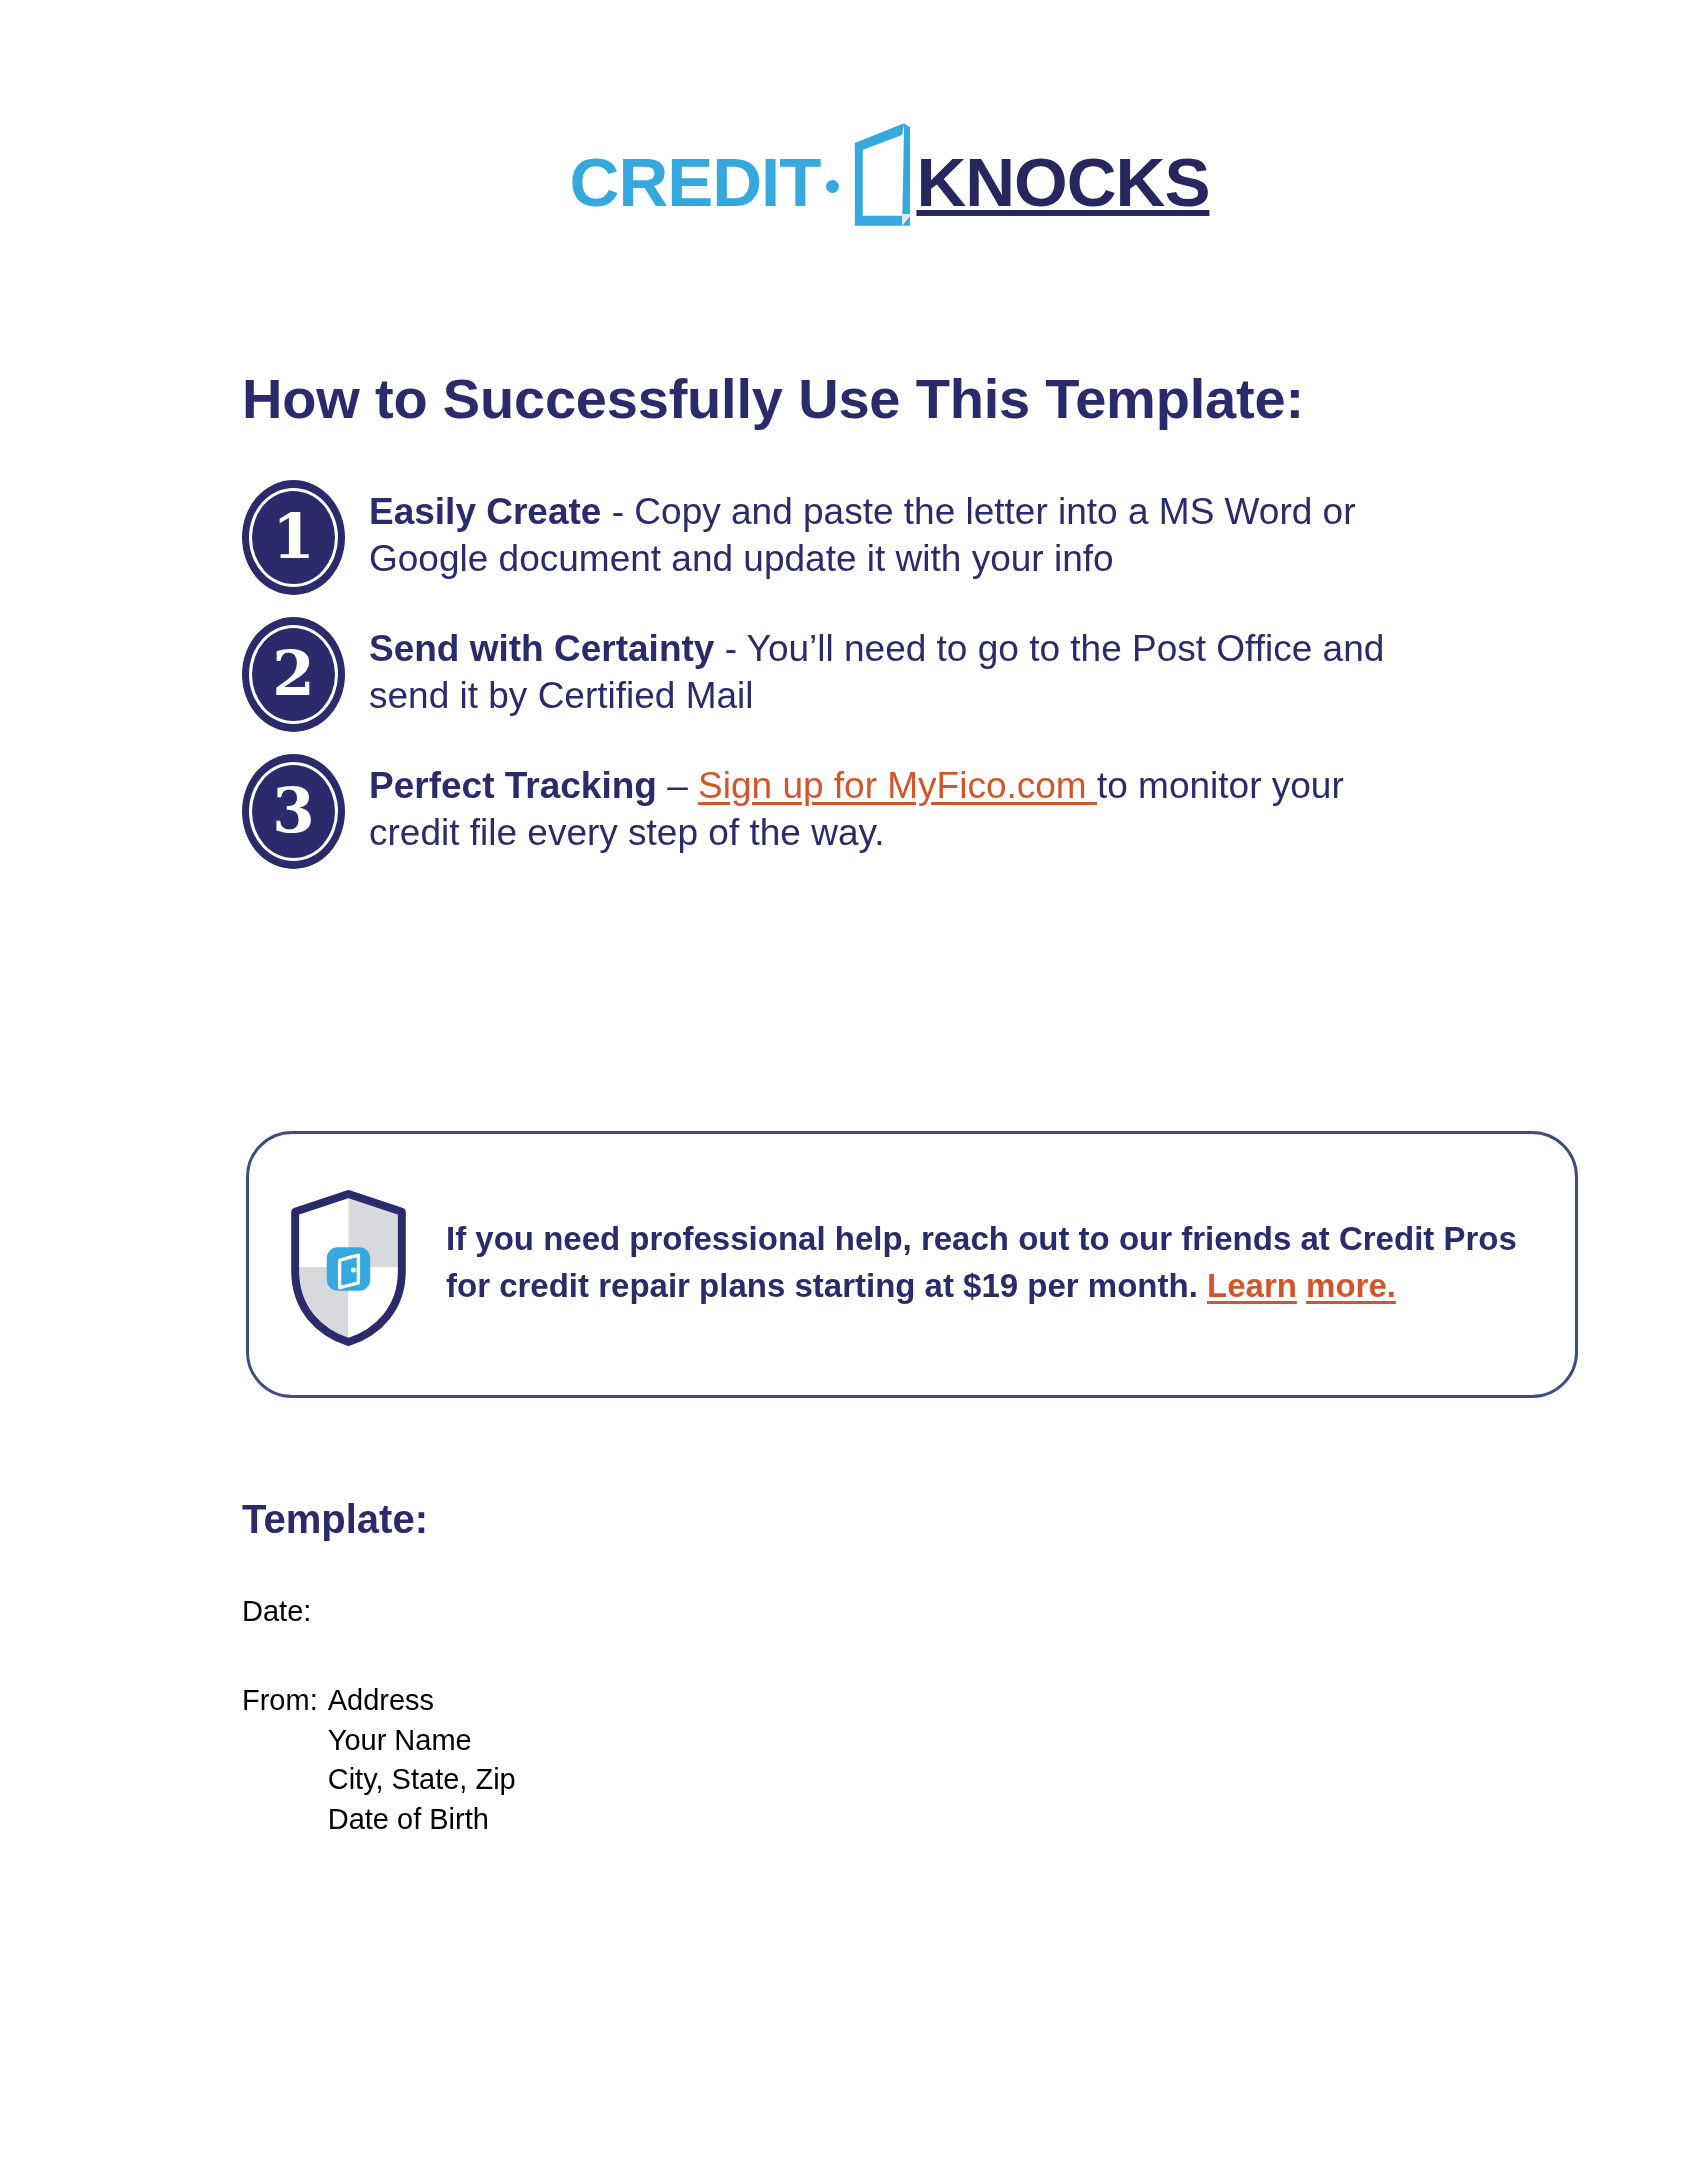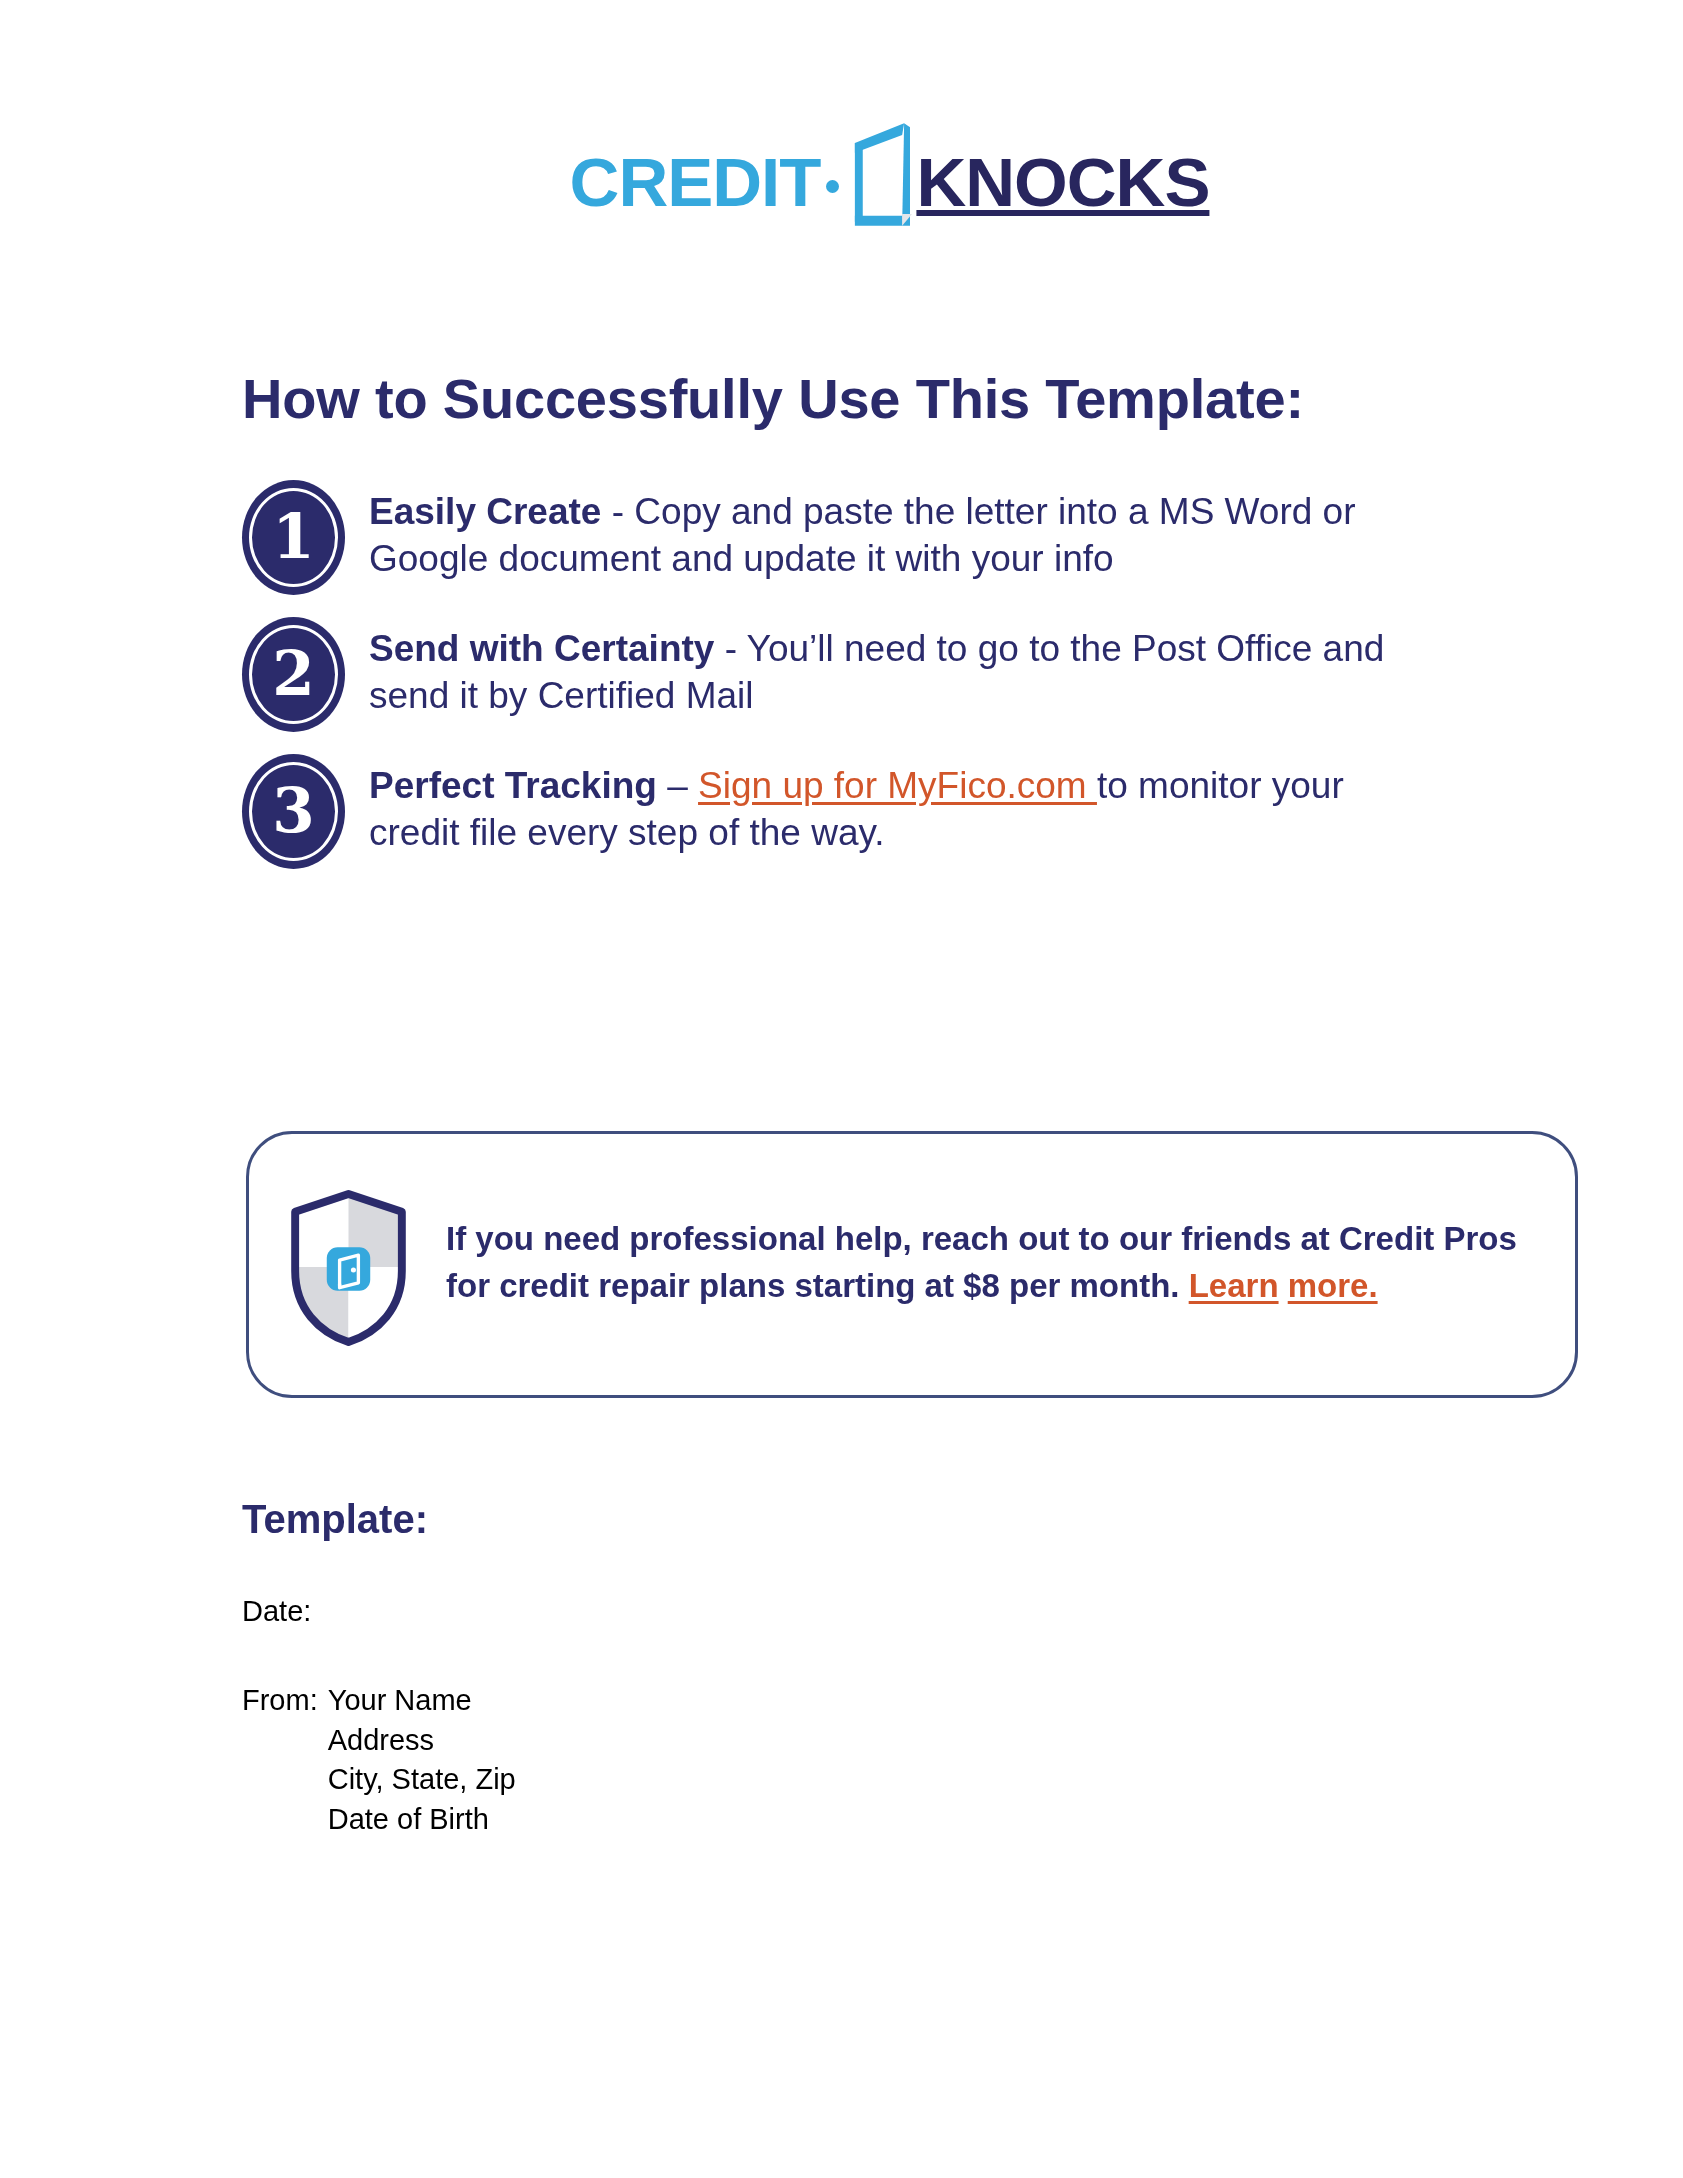--- a/index.html
+++ b/index.html
@@ -287,33 +287,33 @@
           <rect x="62" y="82" width="62" height="82" fill="#ffffff"></rect>
         </g>
         <path d="M8,26 L62,8 L116,26 L116,86 C116,124 92,148 62,158 C32,148 8,124 8,86 Z" fill="none" stroke="#2b2b6b" stroke-width="8" stroke-linejoin="round"></path>
         <rect x="40" y="62" width="44" height="44" rx="11" fill="#35a8dd"></rect>
         <polygon points="72,70 72,98 53,103 53,75" fill="none" stroke="#ffffff" stroke-width="3.4" stroke-linejoin="round"></polygon>
         <line x1="53" y1="99" x2="53" y2="101" stroke="#ffffff" stroke-width="3.4"></line>
         <circle cx="67" cy="85" r="2.6" fill="#ffffff"></circle>
       </svg>
     </div>
     <div class="callout-text">
-      <span>If you need professional help, reach out to our friends at Credit Pros for credit repair plans starting at $8 per month. </span><a class="link-orange" href="#">Learn</a> <a class="link-orange" href="#">more.</a>
+      <span>If you need professional help, reach out to our friends at Credit Pros for credit repair plans starting at $19 per month. </span><a class="link-orange" href="#">Learn</a> <a class="link-orange" href="#">more.</a>
     </div>
   </div>
 
   <div class="h-template">Template:</div>
 
   <div class="letter">
     <div class="date-line">Date:</div>
     <div class="from-block">
       <div class="from-label">From:</div>
       <div class="from-lines">
+        <div>Address</div>
         <div>Your Name</div>
-        <div>Address</div>
         <div>City, State, Zip</div>
         <div>Date of Birth</div>
       </div>
     </div>
   </div>
 
 </div>
 
 
 </body></html>

